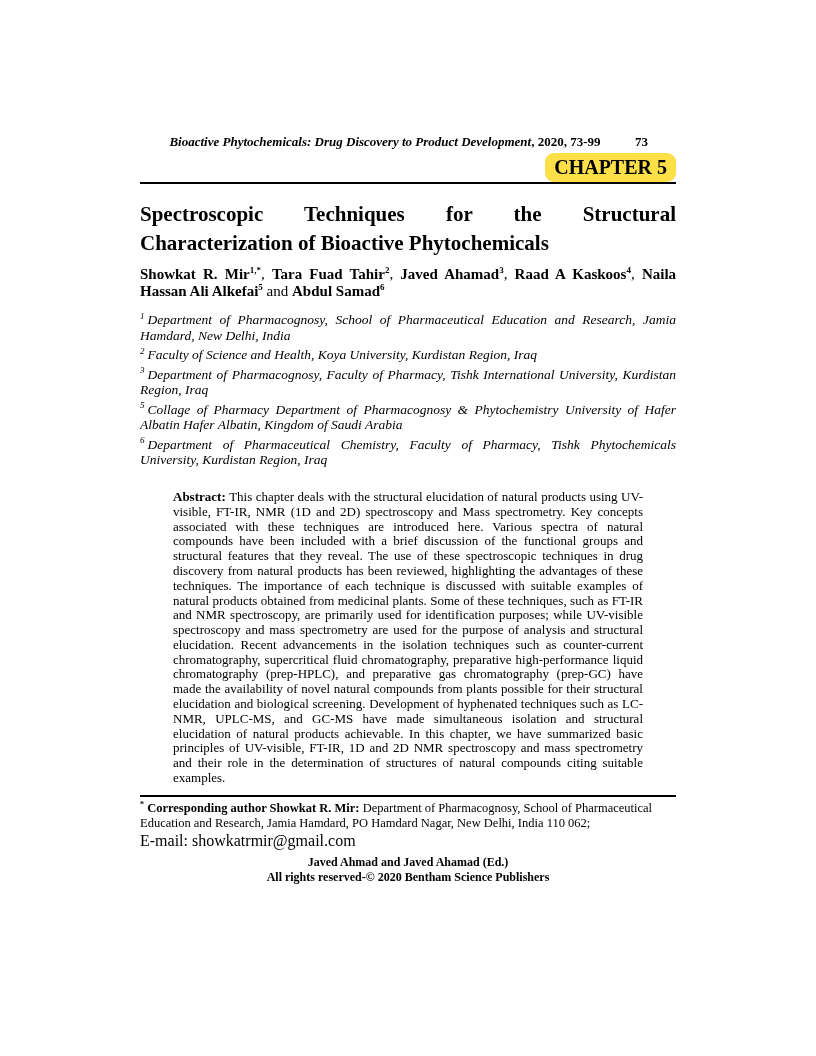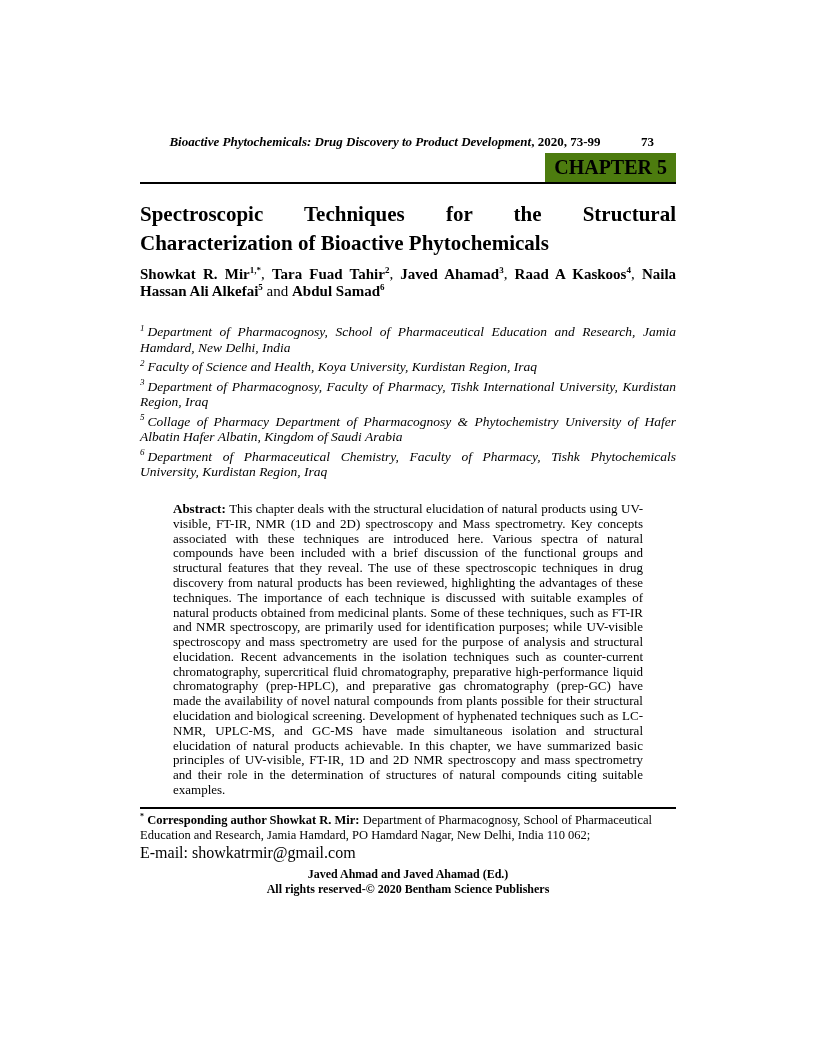--- a/index.html
+++ b/index.html
@@ -27,39 +27,40 @@
     font-weight: bold;
     text-align: center;
     padding-right: 46px;
     line-height: 16px;
     white-space: nowrap;
   }
   .rh-book { font-style: italic; }
   .rh-suffix { font-style: normal; }
   .rh-page {
     position: absolute;
-    right: 22px;
+    right: 28px;
     top: 0;
     font-style: normal;
   }
 
   
   .chapter-row {
     margin-top: 3px;
     text-align: right;
     border-bottom: 2px solid #000;
   }
   .chapter-badge {
     display: inline-block;
     vertical-align: bottom;
-    background: #4d7c0f;
+    background: #fde047;
     font-size: 20px;
     font-weight: bold;
     line-height: 1.2;
     padding: 2px 9px 3px 9px;
+    border-radius: 9px;
   }
 
   
   .title {
     margin: 16px 0 0 0;
     font-size: 21px;
     font-weight: bold;
     line-height: 1.36;
     text-align: justify;
   }
@@ -73,21 +74,21 @@
     text-align: justify;
   }
   .authors sup {
     font-size: 9px;
     line-height: 0;
     vertical-align: super;
   }
   .authors .sep { font-weight: normal; }
 
   
-  .affiliations { margin-top: 24px; }
+  .affiliations { margin-top: 12px; }
   .aff {
     margin: 0 0 4px 0;
     font-style: italic;
     font-size: 13.5px;
     line-height: 1.15;
     text-align: justify;
   }
   .aff sup {
     font-size: 9px;
     line-height: 0;

